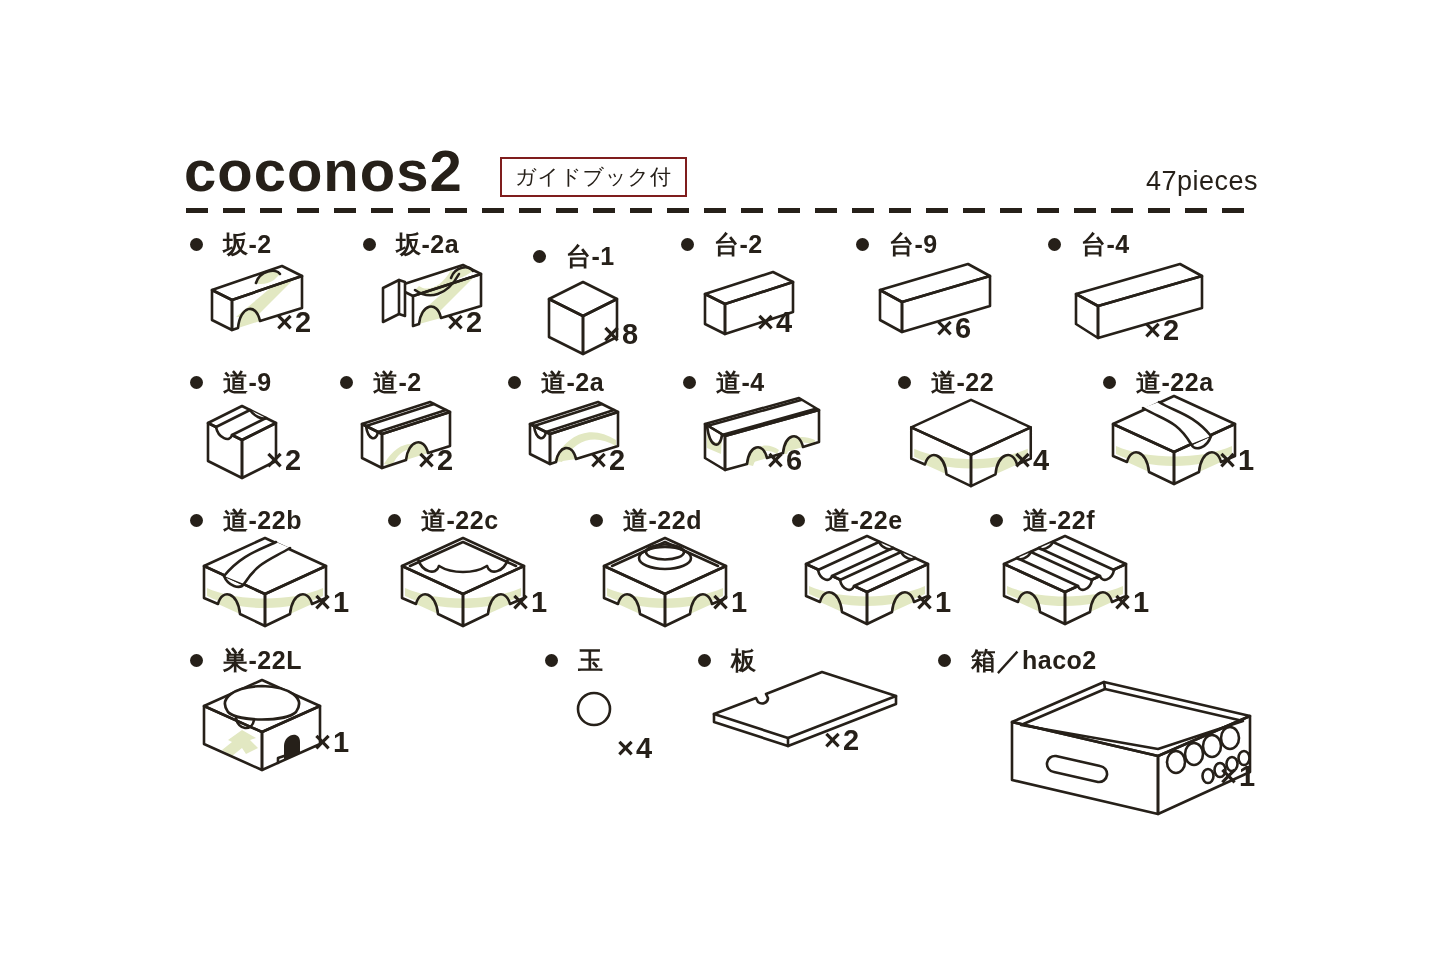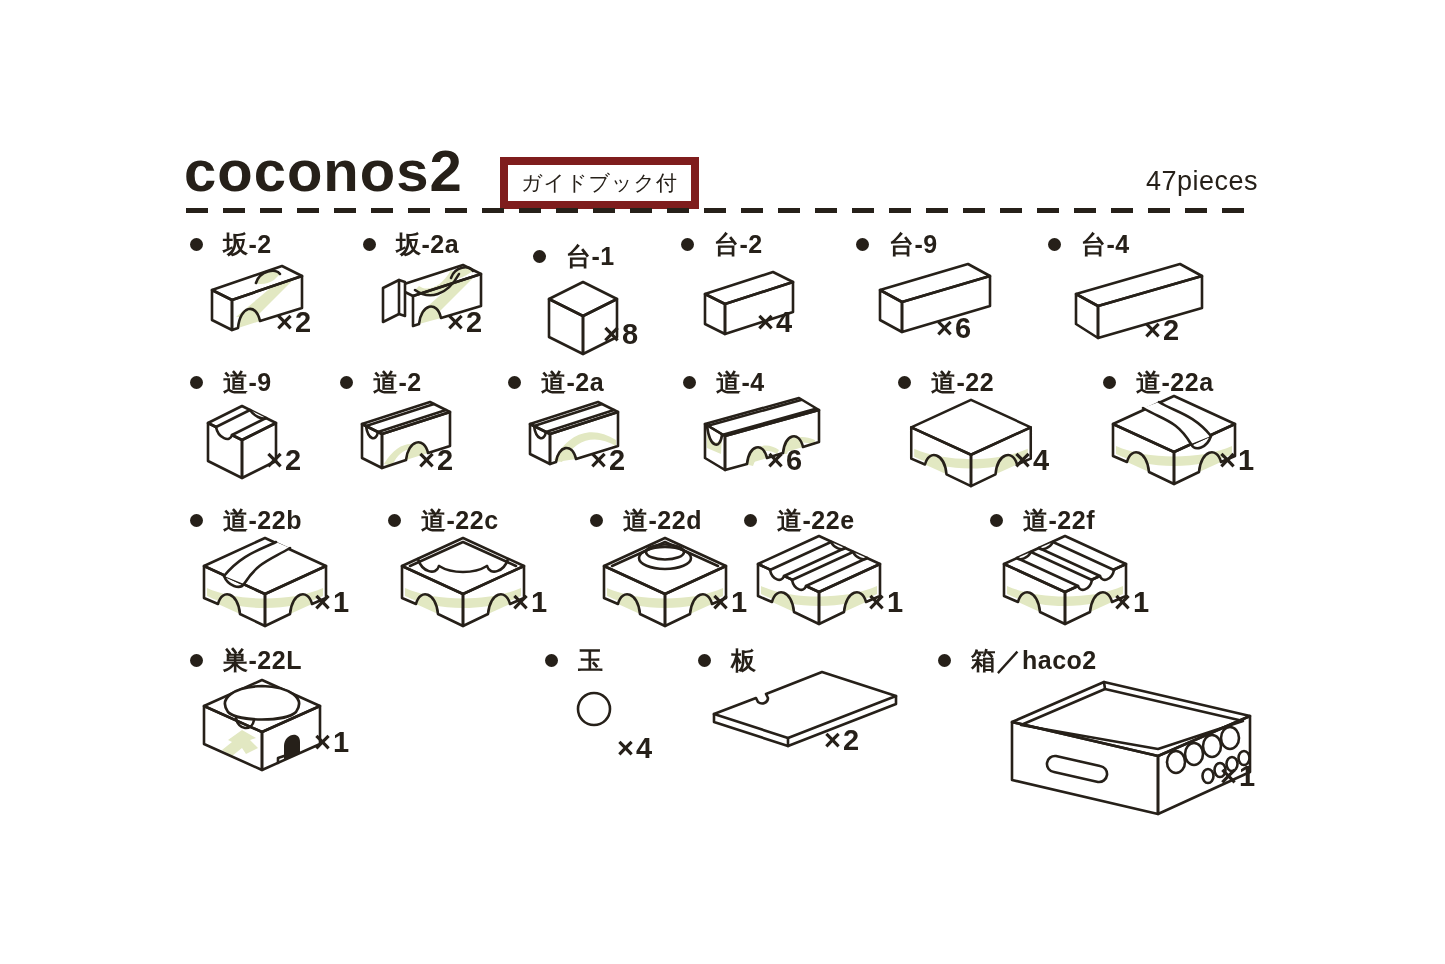--- a/index.html
+++ b/index.html
@@ -2,21 +2,21 @@
 <html><head>
 <meta charset="utf-8">
 <style>
   html,body{margin:0;padding:0;background:#ffffff;}
   #stage{
     position:relative;width:1445px;height:964px;background:#ffffff;overflow:hidden;
     font-family:"Liberation Sans","DejaVu Sans",sans-serif;color:#262019;
   }
   .abs{position:absolute;}
   #title{left:184px;top:142px;font-size:58px;font-weight:800;letter-spacing:1px;line-height:1;}
-  #badge{left:500px;top:157px;border:8px solid #7f1d1d;padding:4px 13px;font-size:21px;font-weight:500;letter-spacing:1px;}
+  #badge{left:500px;top:157px;border:2px solid #7f1d1d;padding:4px 13px;font-size:21px;font-weight:500;letter-spacing:1px;}
   #pieces{right:187px;top:166px;font-size:27px;font-weight:400;letter-spacing:0.5px;}
   #divider{left:186px;top:208px;width:1072px;height:5px;
     background:repeating-linear-gradient(to right,#262019 0 22px,transparent 22px 37px);}
   .item{position:absolute;}
   .plabel{display:flex;align-items:center;gap:20px;font-size:25px;font-weight:700;white-space:nowrap;letter-spacing:0.5px;}
   .dot{width:13px;height:13px;border-radius:50%;background:#262019;flex:0 0 auto;}
   .qty{position:absolute;font-size:29px;font-weight:700;letter-spacing:2px;white-space:nowrap;}
   .art{position:absolute;}
   .art .s{fill:none;stroke:#262019;stroke-width:2.6;stroke-linejoin:round;stroke-linecap:round;}
   .art .w{fill:#ffffff;}
@@ -331,21 +331,21 @@
       <path class="s" d="M67,6 L128,34 L67,62 L6,34 Z"></path>
       <path class="s" d="M6,34 L67,62 L67,94 L42,82 C40,60 24,56 20,72 L6,66 Z"></path>
       <path class="s" d="M67,62 L128,34 L128,66 L114,72 C110,56 94,60 92,82 L67,94 Z"></path>
       <path class="s" d="M14,34 L67,10 L120,34"></path>
       <ellipse class="s" cx="67" cy="26" rx="26" ry="11"></ellipse>
       <ellipse class="s" cx="67" cy="20" rx="19" ry="7.5"></ellipse>
     </svg>
     <span class="qty" style="left:122px;top:82px">×1</span>
   </div>
 
-  <div class="item" style="left:744px;top:504px">
+  <div class="item" style="left:792px;top:504px">
     <div class="plabel">
         <span class="dot"></span>
         <span>道-22e</span>
       </div>
     <svg class="art" style="left:8px;top:26px" width="134" height="98" viewBox="0 0 134 98">
       <path class="w" d="M67,6 L128,34 L67,62 L6,34 Z"></path>
       <path class="w" d="M6,34 L67,62 L67,94 L42,82 C40,60 24,56 20,72 L6,66 Z"></path>
       <path class="w" d="M67,62 L128,34 L128,66 L114,72 C110,56 94,60 92,82 L67,94 Z"></path>
       <path class="g" d="M9,56 C40,70 94,70 125,56 L125,64 C94,80 40,80 9,64 Z"></path>
       <path class="g" d="M42,82 C40,60 24,56 20,72 Z"></path>

